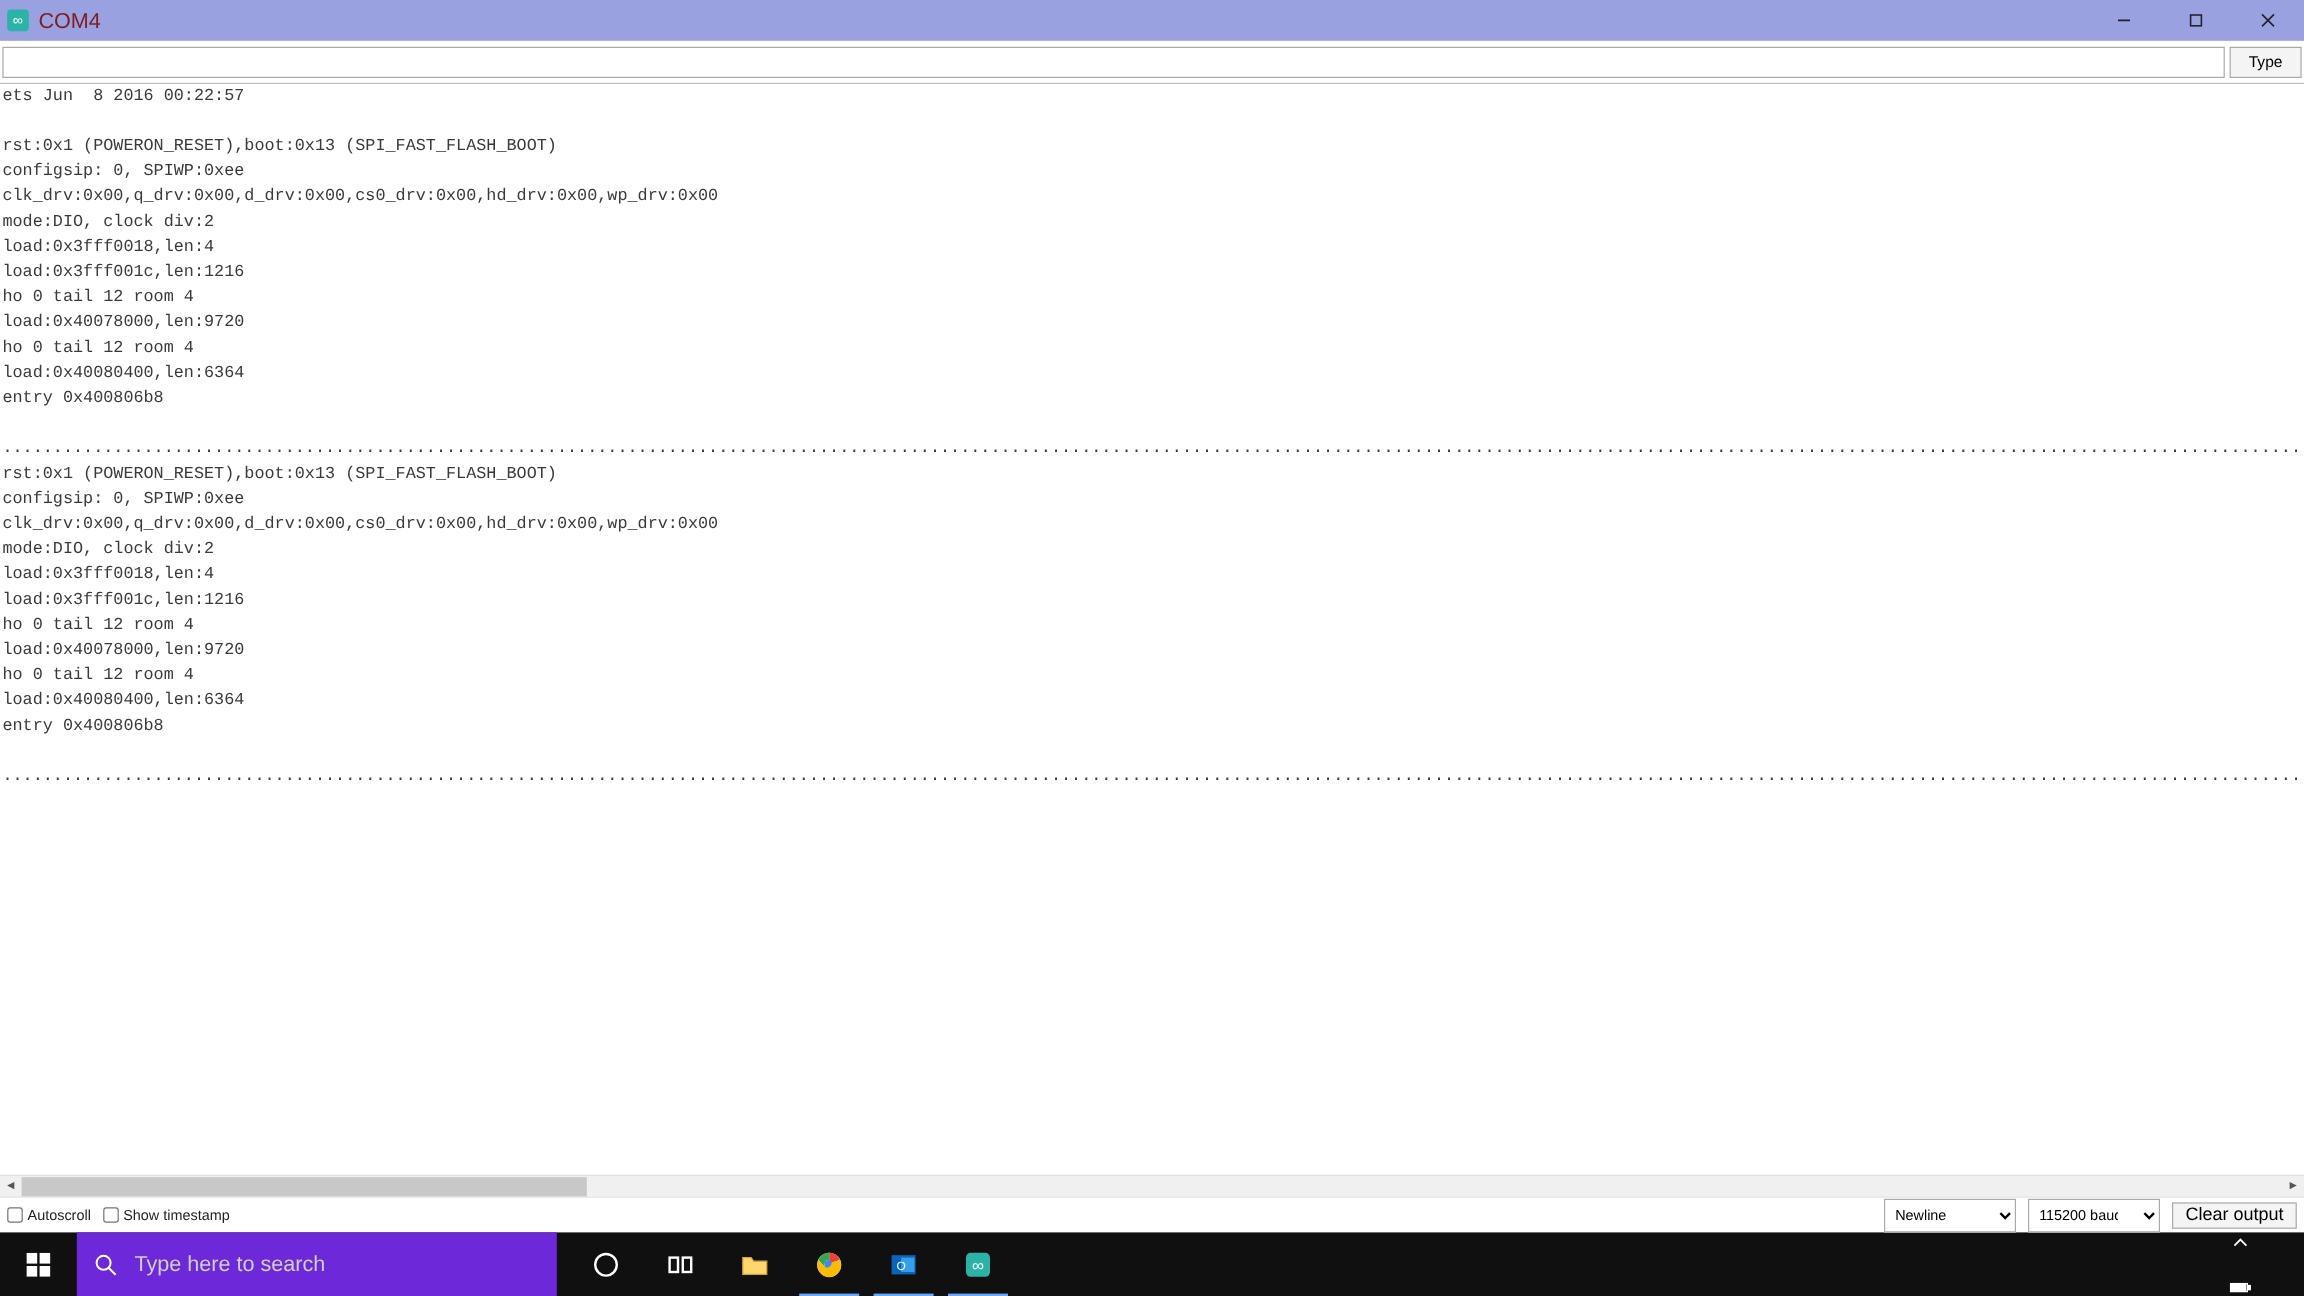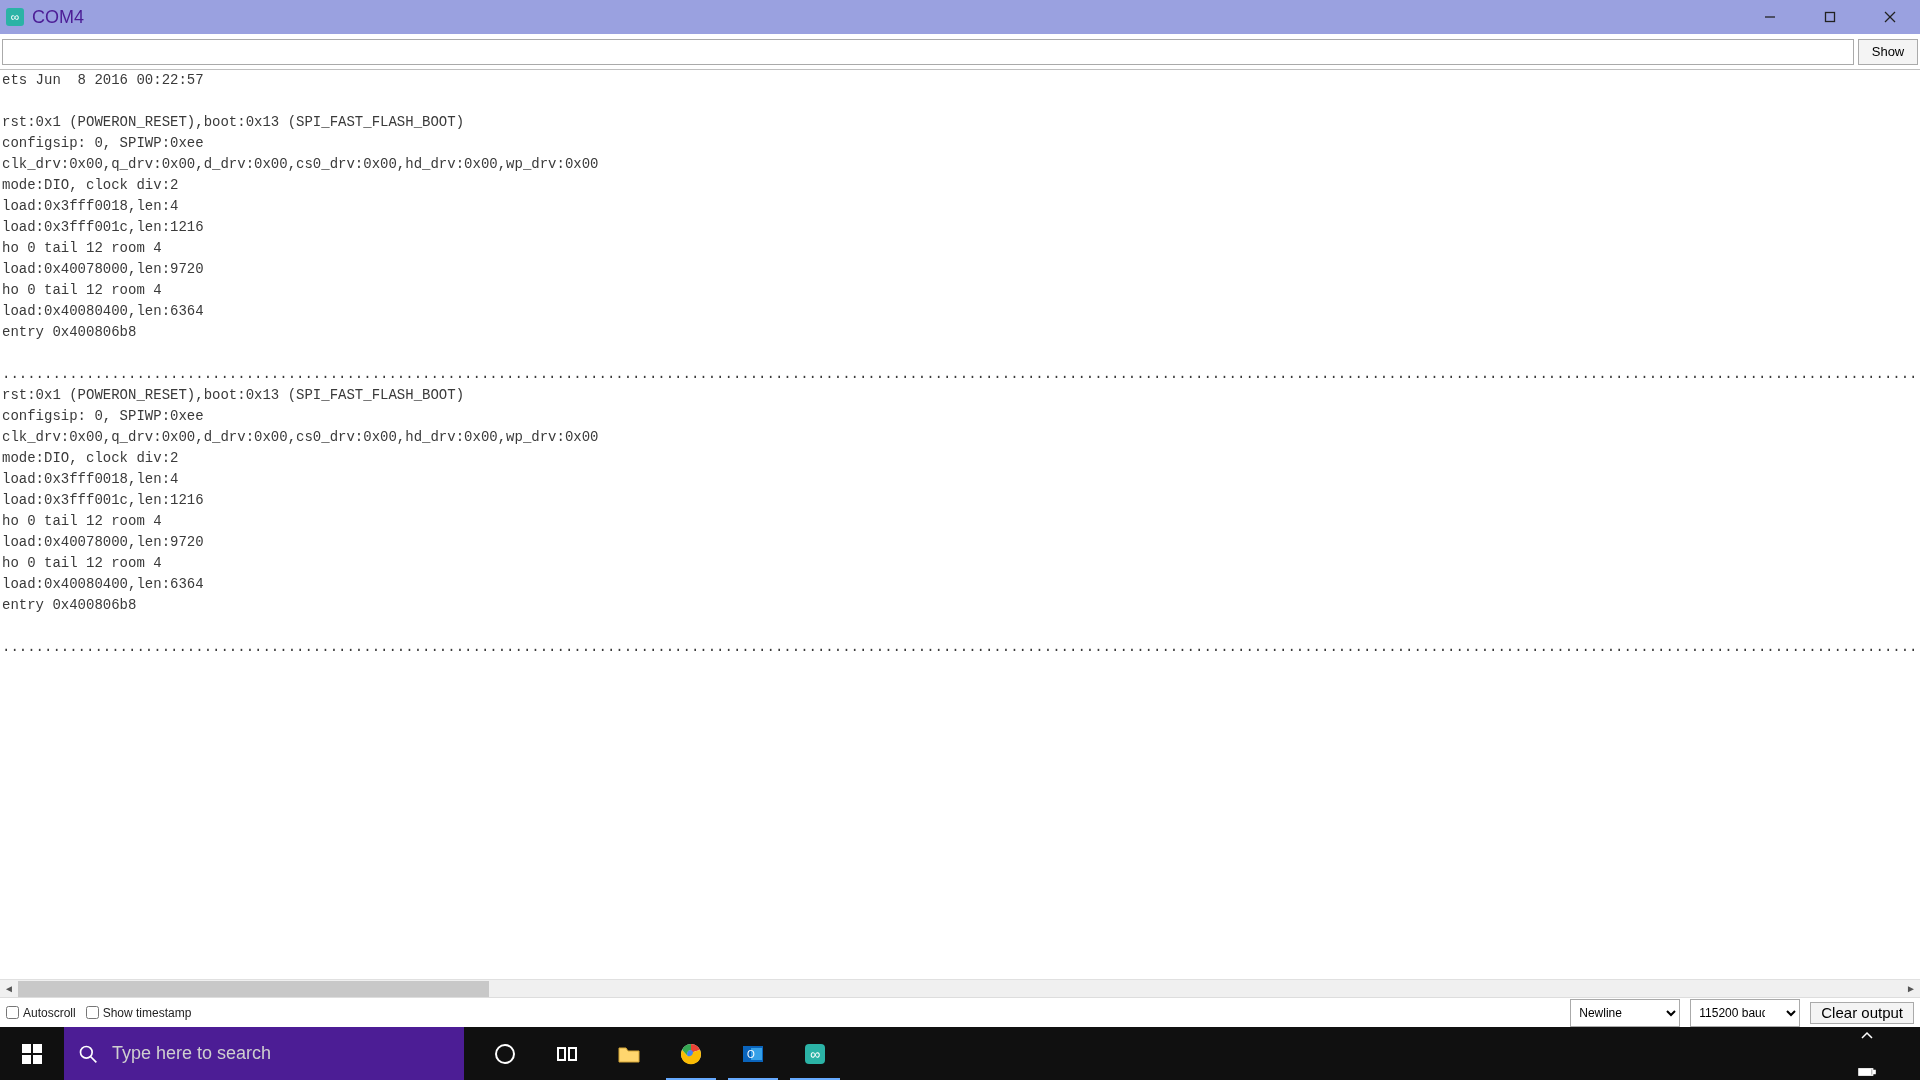--- a/index.html
+++ b/index.html
@@ -1,19 +1,19 @@
 <!DOCTYPE html>
 <html><head>
 <meta charset="utf-8">
 <style>
 * { margin: 0; padding: 0; box-sizing: border-box; }
 html, body { width: 1920px; height: 1080px; overflow: hidden; font-family: "Segoe UI", Tahoma, sans-serif; background: #fff; }
 
 
-.titlebar { height: 34px; background: #9aa1e0; display: flex; align-items: center; padding-left: 6px; color: #4c1d95; }
+.titlebar { height: 34px; background: #9aa1e0; display: flex; align-items: center; padding-left: 6px; color: #7f1d1d; }
 .titlebar .app-icon { width: 18px; height: 18px; background: #2bb3a6; border-radius: 3px; display: flex; align-items: center; justify-content: center; margin-right: 8px; position: relative; }
 .titlebar .app-icon::after { content: "∞"; color: #fff; font-size: 12px; line-height: 12px; }
 .titlebar .title { font-size: 18px; }
 .titlebar .spacer { flex: 1; }
 .win-btns { display: flex; height: 100%; }
 .win-btn { width: 60px; display: flex; align-items: center; justify-content: center; font-size: 14px; cursor: default; }
 .win-btn svg { width: 14px; height: 14px; stroke: #222; stroke-width: 1.3; fill: none; }
 
 
 .input-row { height: 36px; display: flex; align-items: center; padding: 4px 2px; gap: 4px; border-bottom: 1px solid #bfbfbf; }
@@ -34,21 +34,21 @@
 .bottom-row { height: 30px; display: flex; align-items: center; padding: 0 6px; gap: 10px; border-top: 1px solid #ddd; font-size: 12px; color: #222; }
 .bottom-row .chk { display: flex; align-items: center; gap: 4px; }
 .bottom-row .spacer { flex: 1; }
 .bottom-row select { height: 28px; border: 1px solid #aaa; background: #fff; font-size: 12px; padding: 0 18px 0 4px; }
 .clear-btn { height: 22px; padding: 0 10px; background: #f4f4f4; border: 1px solid #aaa; font-size: 15px; cursor: default; }
 
 
 .taskbar { height: 53px; background: #101010; display: flex; align-items: center; color: #fff; }
 .start-btn { width: 64px; height: 100%; display: flex; align-items: center; justify-content: center; }
 .start-btn svg { width: 20px; height: 20px; fill: #fff; }
-.search-box { width: 400px; height: 100%; background: #4c1d95; display: flex; align-items: center; padding: 0 14px; gap: 14px; }
+.search-box { width: 400px; height: 100%; background: #6d28d9; display: flex; align-items: center; padding: 0 14px; gap: 14px; }
 .search-box .mag { width: 20px; height: 20px; }
 .search-box .mag svg { stroke: #fff; fill: none; stroke-width: 2; }
 .search-box span { color: #cfcfcf; font-size: 18px; }
 .task-icons { display: flex; height: 100%; align-items: center; margin-left: 10px; }
 .task-ico { width: 62px; height: 100%; display: flex; align-items: center; justify-content: center; position: relative; }
 .task-ico.active::after { content: ""; position: absolute; bottom: 0; left: 6px; right: 6px; height: 2px; background: #66aaff; }
 .task-ico svg { width: 24px; height: 24px; }
 .taskbar .spacer { flex: 1; }
 .tray { display: flex; align-items: center; height: 100%; gap: 14px; padding-right: 10px; flex-direction: column; }
 .tray svg { width: 18px; height: 18px; stroke: #fff; fill: none; stroke-width: 1.5; }
@@ -79,21 +79,21 @@
       <svg viewBox="0 0 14 14">
           <line x1="2" y1="2" x2="12" y2="12"></line>
           <line x1="12" y1="2" x2="2" y2="12"></line>
         </svg>
     </div>
   </div>
 </div>
 
 <div class="input-row">
   <input type="text" value="" style="">
-  <button class="send-btn">Show</button>
+  <button class="send-btn">Type</button>
 </div>
 
 <div class="output-wrap">
   <div class="output">ets Jun  8 2016 00:22:57
 
 rst:0x1 (POWERON_RESET),boot:0x13 (SPI_FAST_FLASH_BOOT)
 configsip: 0, SPIWP:0xee
 clk_drv:0x00,q_drv:0x00,d_drv:0x00,cs0_drv:0x00,hd_drv:0x00,wp_drv:0x00
 mode:DIO, clock div:2
 load:0x3fff0018,len:4

